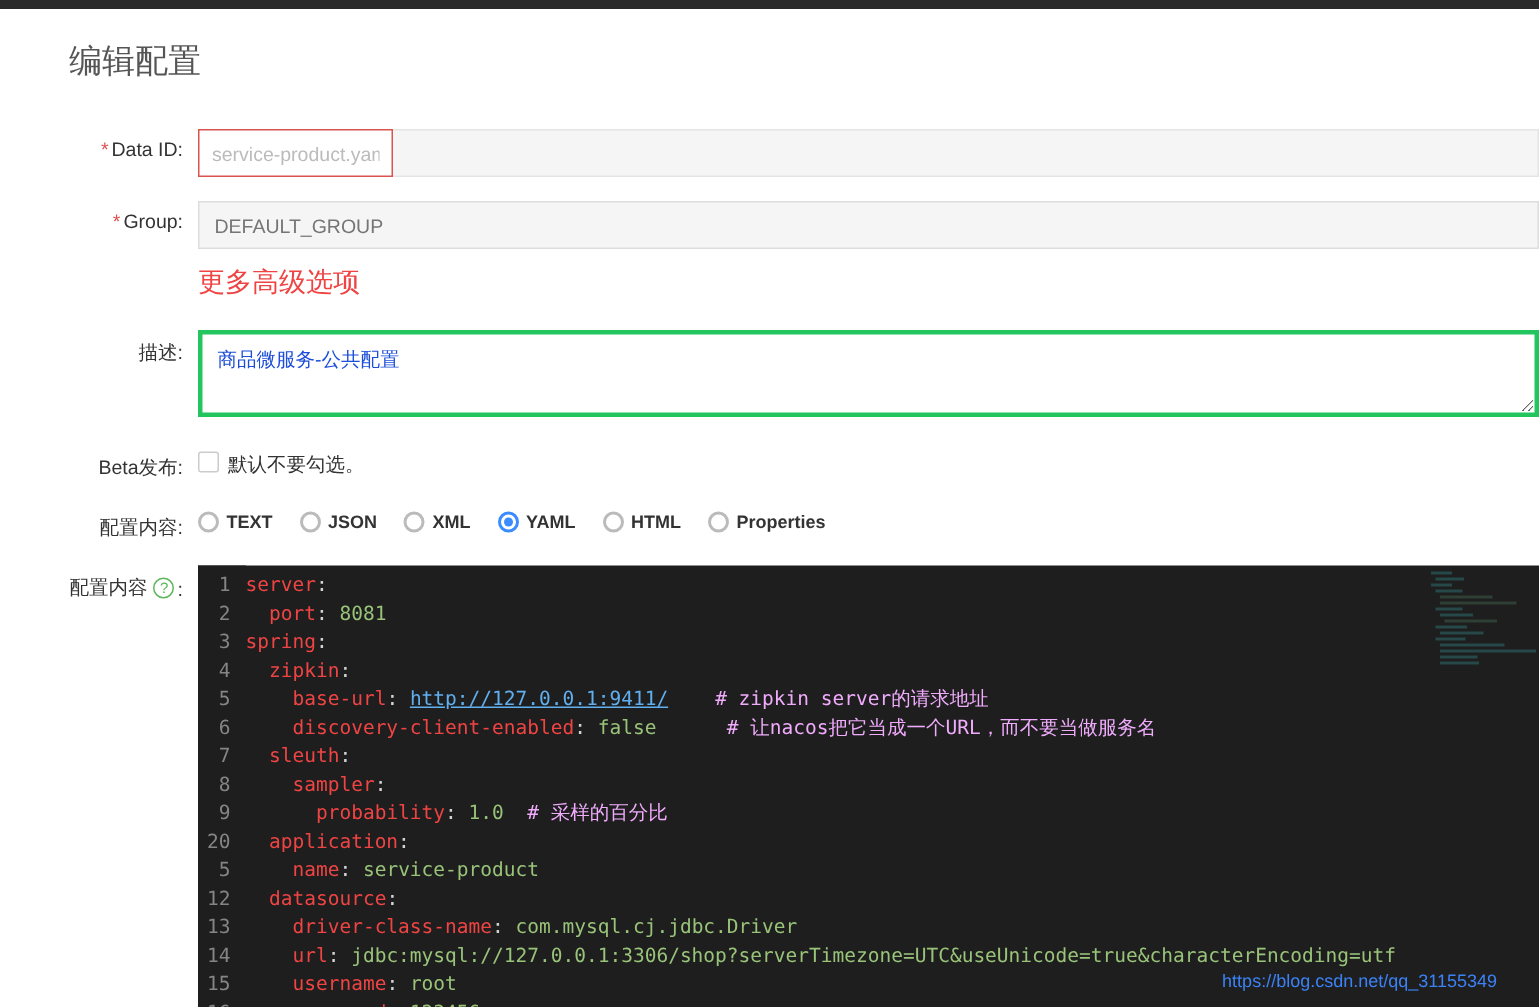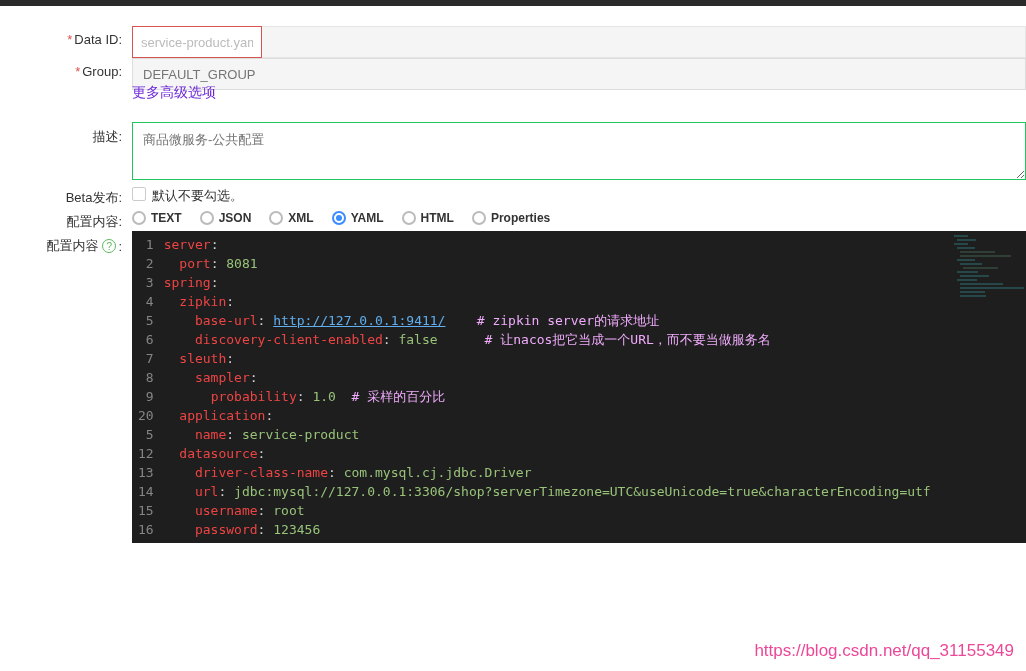--- a/index.html
+++ b/index.html
@@ -1,54 +1,55 @@
 <!DOCTYPE html>
 <html><head>
   <meta charset="utf-8">
   <style>
     * { box-sizing: border-box; margin: 0; padding: 0; }
     body { font-family: "Helvetica Neue", Arial, "PingFang SC", "Microsoft YaHei", sans-serif; font-size: 13px; color: #333; background: #fff; }
     .topbar { height: 6px; background: #2a2a2a; }
     .container { padding: 20px 0 0 46px; }
     .page-title { font-size: 22px; color: #555; font-weight: 400; margin-bottom: 30px; }
-    .form-row { display: flex; align-items: flex-start; }
+    .form-row { display: flex; margin-bottom: 16px; align-items: flex-start; }
     .form-label { width: 86px; text-align: right; padding-right: 10px; padding-top: 6px; font-size: 13px; color: #333; }
     .required { color: #e04f4f; margin-right: 2px; }
     .form-control { flex: 1; }
     .input-text { width: 100%; height: 32px; border: 1px solid #ddd; background: #f5f5f5; color: #aaa; padding: 0 10px; font-size: 13px; }
     .input-data-id { border: 1px solid #d9534f; width: 130px; background: #fff; color: #bbb; padding: 0 8px; }
     .input-data-id-wrap { background: #f5f5f5; border: 1px solid #e5e5e5; border-left: none; height: 32px; display: flex; }
-    .more-options { color: #6d28d9; font-size: 14px; padding-top: 4px; cursor: pointer; text-align: right; }
-    .textarea { width: 100%; min-height: 58px; border: 1px solid #22c55e; padding: 8px 10px; font-size: 13px; resize: vertical; font-family: Liberation Sans, sans-serif; color: #737373; }
+    .more-options { color: #ef4444; font-size: 18px; padding-top: 4px; cursor: pointer; text-align: right; }
+    .textarea { width: 100%; min-height: 58px; border: 3px solid #22c55e; padding: 8px 10px; font-size: 13px; resize: vertical; font-family: Liberation Sans, sans-serif; color: #1d4ed8; }
     .checkbox-wrap { display: flex; align-items: flex-start; gap: 6px; padding-top: 4px; }
     .checkbox { width: 14px; height: 14px; border: 1px solid #ccc; border-radius: 2px; }
     .radio-group { display: flex; align-items: center; gap: 18px; padding-top: 4px; }
     .radio-item { display: flex; align-items: center; gap: 5px; cursor: pointer; font-weight: bold; font-size: 12px; }
     .radio { width: 14px; height: 14px; border: 2px solid #bbb; border-radius: 50%; display: inline-block; position: relative; }
     .radio.checked { border-color: #3b8cff; }
     .radio.checked::after { content: ''; position: absolute; width: 6px; height: 6px; background: #3b8cff; border-radius: 50%; top: 2px; left: 2px; }
     .help-icon { display: inline-flex; width: 14px; height: 14px; border: 1.5px solid #5cb85c; color: #5cb85c; border-radius: 50%; align-items: center; justify-content: center; font-size: 10px; margin-left: 2px; }
     .editor-wrap { display: flex; background: #1e1e1e; position: relative; min-height: 280px; }
     .gutter { background: #1e1e1e; color: #858585; text-align: right; padding: 4px 10px 4px 6px; font-family: Consolas, Monaco, monospace; font-size: 13px; line-height: 19px; user-select: none; }
     .code { flex: 1; padding: 4px 0; font-family: Consolas, Monaco, monospace; font-size: 13px; line-height: 19px; color: #d4d4d4; white-space: pre; overflow: hidden; }
     .tok-key { color: #ef4444; }
     .tok-scalar { color: #98c379; }
     .tok-url { color: #61afef; text-decoration: underline; }
     .tok-comment { color: #f0abfc; }
     .minimap { position: absolute; right: 4px; top: 4px; width: 68px; height: 180px; opacity: 0.55; pointer-events: none; }
     .mm-line { height: 2px; margin-bottom: 2px; }
-    .watermark { position: fixed; bottom: 10px; right: 12px; font-size: 17px; color: #ec4899; font-family: Arial, sans-serif; }
+    .watermark { position: fixed; bottom: 10px; right: 28px; font-size: 12px; color: #3b82f6; font-family: Arial, sans-serif; }
     .label-with-icon { display: flex; align-items: center; justify-content: flex-end; gap: 2px; }
   </style>
 </head>
 <body>
 
 <div class="topbar"></div>
 
 <div class="container">
+  <h1 class="page-title">编辑配置</h1>
 
   <div class="form-row">
     <div class="form-label"><span class="required">*</span><span>Data ID:</span></div>
     <div class="form-control" style="display:flex;">
       <input class="input-text input-data-id" readonly="" value="service-product.yaml" style="">
       <div class="input-data-id-wrap" style="flex:1;"></div>
     </div>
   </div>
 
   <div class="form-row">

